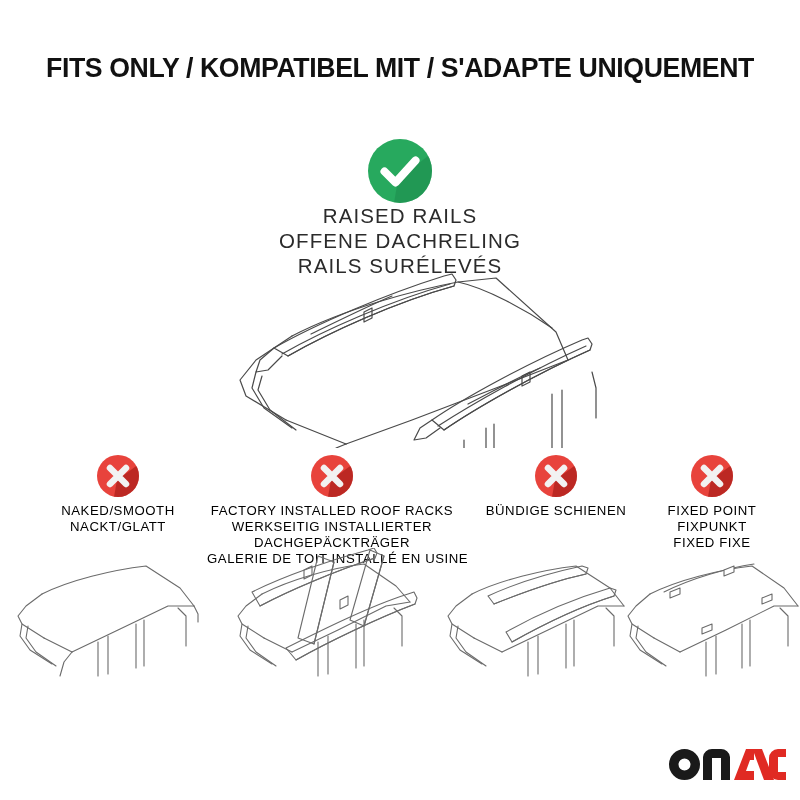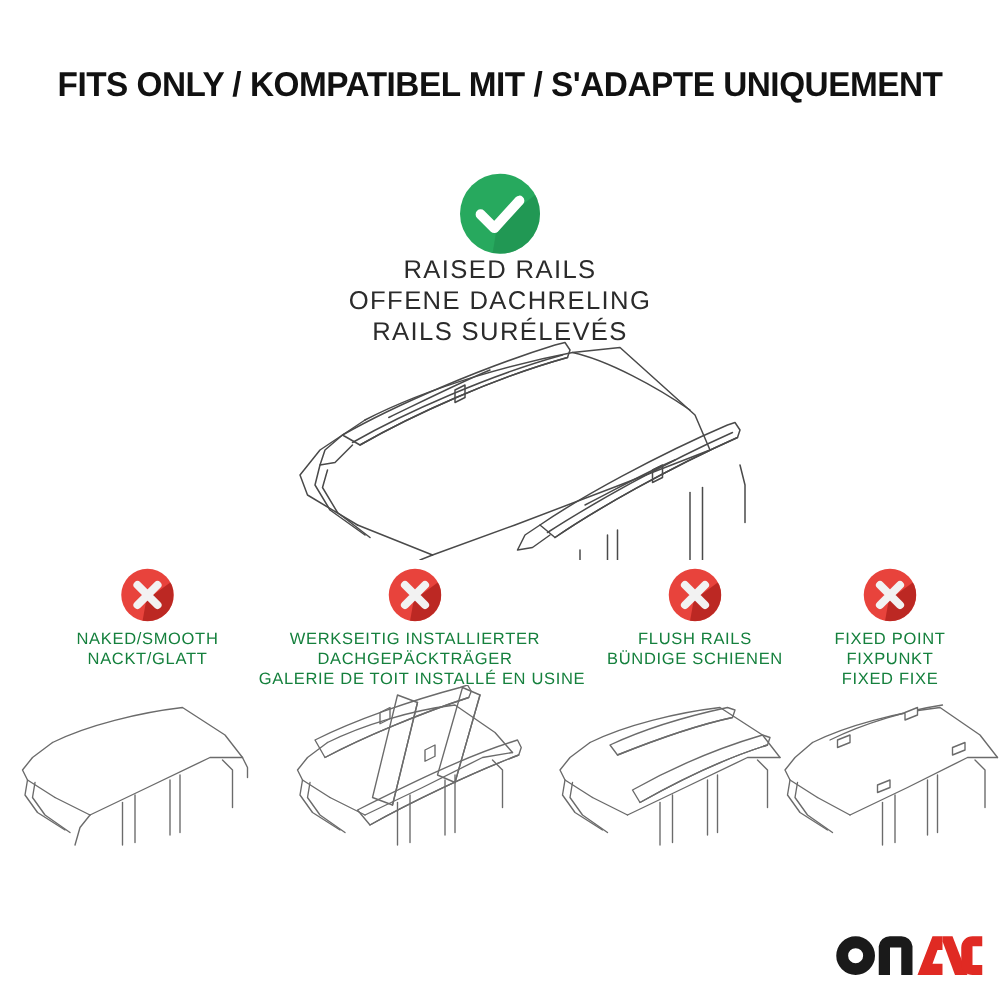--- a/index.html
+++ b/index.html
@@ -60,21 +60,21 @@
   .col .labels {
     position: absolute;
     top: 48px; left: 0; width: 100%;
     text-align: center;
   }
   .col .labels .line {
     font-family: "Liberation Sans", sans-serif;
     font-weight: 400;
     font-size: 13.2px;
     letter-spacing: 0.55px;
-    color: #15803d;
+    color: #000000;
     line-height: 16px;
     white-space: nowrap;
   }
 
   
   #col-naked   { left: 18px;  width: 200px; }
   #col-factory { left: 207px; width: 250px; }
   #col-flush   { left: 461px; width: 190px; }
   #col-fixed   { left: 637px; width: 150px; }
 
@@ -194,20 +194,21 @@
   </div>
 
   <div class="col" id="col-factory">
     <div class="badge nobadge">
       <svg width="42" height="42" viewBox="0 0 42 42">
         <path d="M20 25 L42 9 L42 42 L17 42 Z" fill="#9e1712" opacity="0.6"></path>
         <path d="M13 13 L29 29 M29 13 L13 29" fill="none" stroke="#f2f2f2" stroke-width="6.5" stroke-linecap="round"></path>
       </svg>
     </div>
     <div class="labels">
+      <div class="line">FACTORY INSTALLED ROOF RACKS</div>
       <div class="line">WERKSEITIG INSTALLIERTER</div>
       <div class="line">DACHGEPÄCKTRÄGER</div>
       <div class="line">GALERIE DE TOIT INSTALLÉ EN USINE</div>
     </div>
   </div>
 
   <div class="illo" id="illo-factory">
     <svg width="220" height="145" viewBox="0 0 220 145">
       <g fill="none" stroke="#6b6b6b" stroke-width="1.1" stroke-linecap="round" stroke-linejoin="round">
 
@@ -241,21 +242,20 @@
   </div>
 
   <div class="col" id="col-flush">
     <div class="badge nobadge">
       <svg width="42" height="42" viewBox="0 0 42 42">
         <path d="M20 25 L42 9 L42 42 L17 42 Z" fill="#9e1712" opacity="0.6"></path>
         <path d="M13 13 L29 29 M29 13 L13 29" fill="none" stroke="#f2f2f2" stroke-width="6.5" stroke-linecap="round"></path>
       </svg>
     </div>
     <div class="labels">
-      <div class="line">FLUSH RAILS</div>
       <div class="line">BÜNDIGE SCHIENEN</div>
     </div>
   </div>
 
   <div class="illo" id="illo-flush">
     <svg width="200" height="132" viewBox="0 0 200 132">
       <g fill="none" stroke="#6b6b6b" stroke-width="1.1" stroke-linecap="round" stroke-linejoin="round">
         <path d="M34 38 C62 24 104 14 138 10 L172 32 L186 50"></path>
         <path d="M34 38 L18 50 L10 60 L14 68 L36 82"></path>
         <path d="M36 82 L64 96"></path>

